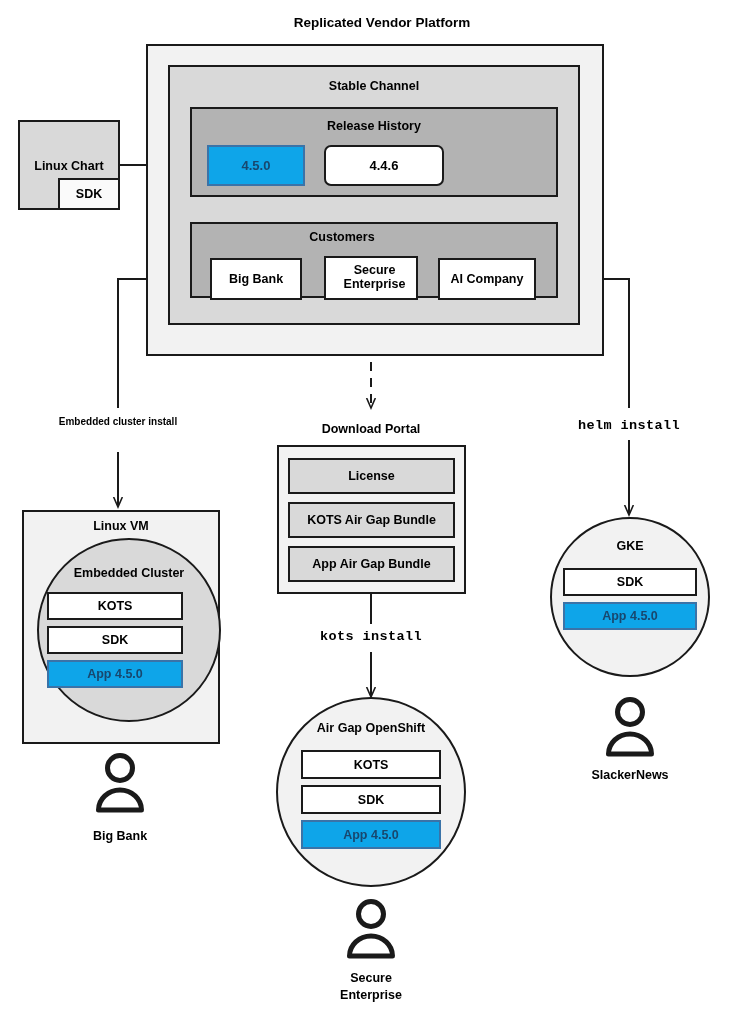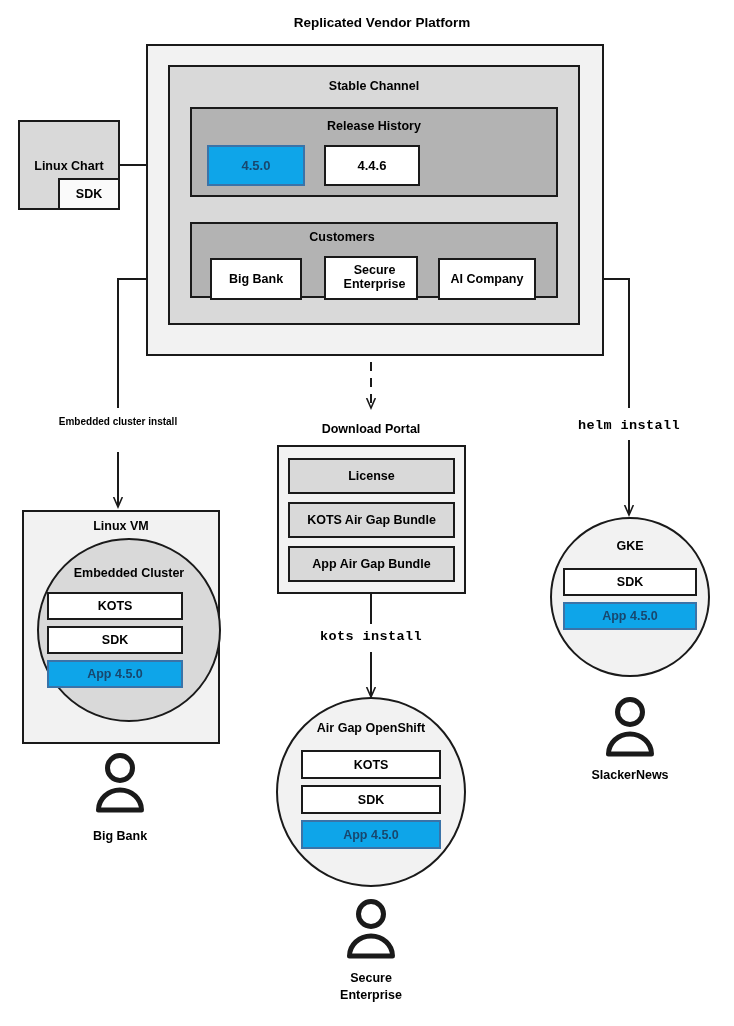--- a/index.html
+++ b/index.html
@@ -62,21 +62,21 @@
 
   <div class="node bx fill-mid" style="left:168px;top:65px;width:412px;height:260px;"></div>
   <div class="lbl t12" style="left:168px;top:79px;width:412px;">Stable Channel</div>
 
   <div class="node bx fill-in" style="left:190px;top:107px;width:368px;height:90px;"></div>
   <div class="lbl t12" style="left:190px;top:119px;width:368px;">Release History</div>
 
   <div class="node bx fill-blue t13" style="left:207px;top:145px;width:98px;height:41px;">
     <span>4.5.0</span>
   </div>
-  <div class="node bx fill-white t13" style="left:324px;top:145px;width:96px;height:41px;">
+  <div class="node bx fill-white t13" style="left:324px;top:145px;width:120px;height:41px;border-radius:7px;">
     <span>4.4.6</span>
   </div>
 
   <div class="node bx fill-in" style="left:190px;top:222px;width:368px;height:76px;"></div>
   <div class="lbl t12" style="left:190px;top:230px;width:304px;">Customers</div>
 
   <div class="node bx fill-white t12" style="left:210px;top:258px;width:92px;height:42px;">
     <span>Big Bank</span>
   </div>
   <div class="node bx fill-white t12" style="left:324px;top:256px;width:94px;height:44px;line-height:1.1;padding-left:7px;">

